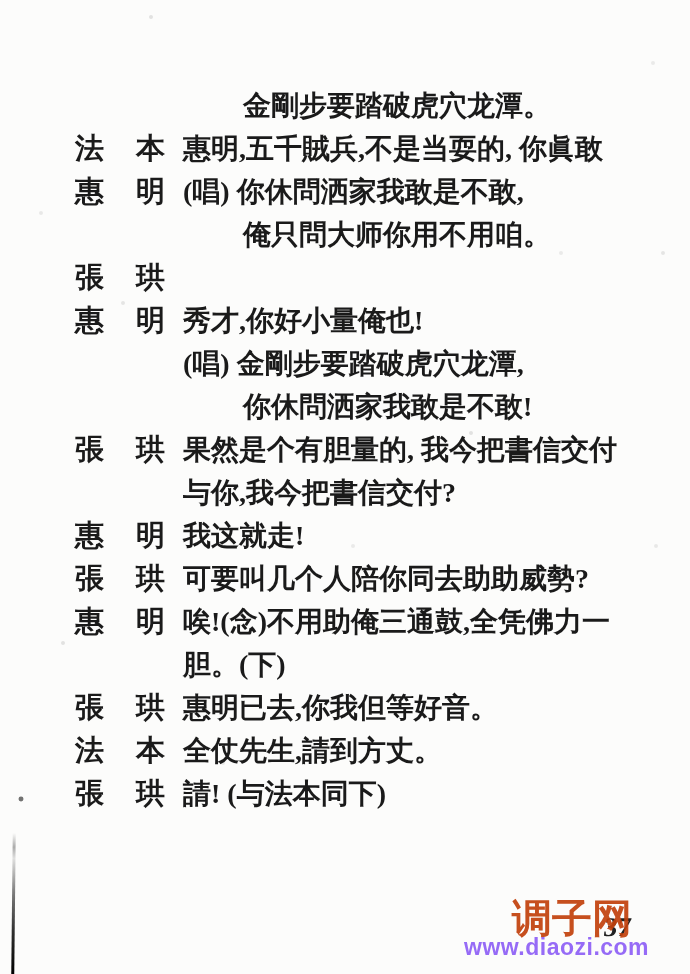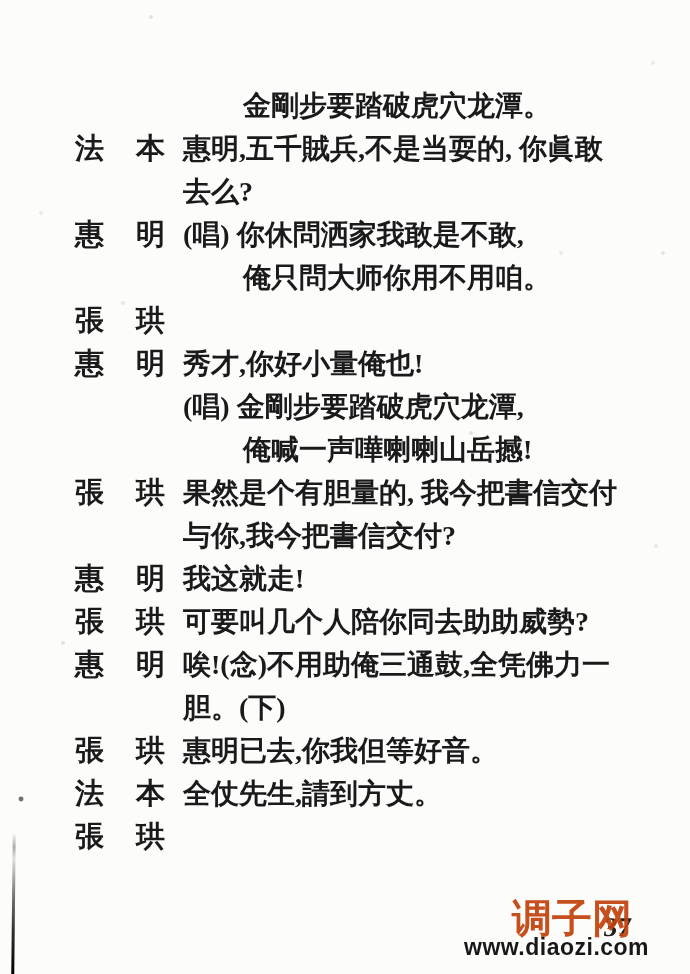--- a/index.html
+++ b/index.html
@@ -79,21 +79,20 @@
           <div class="line ind1">金剛步要踏破虎穴龙潭。</div>
         </div>
       </div>
       <div class="entry">
         <div class="speaker">
           <span>法</span>
           <span>本</span>
         </div>
         <div class="lines">
           <div class="line">惠明,五千賊兵,不是当耍的, 你眞敢</div>
-          <div class="line">去么?</div>
         </div>
       </div>
       <div class="entry">
         <div class="speaker">
           <span>惠</span>
           <span>明</span>
         </div>
         <div class="lines">
           <div class="line">(唱) 你休問洒家我敢是不敢,</div>
           <div class="line ind1">俺只問大师你用不用咱。</div>
@@ -106,21 +105,21 @@
         </div>
       </div>
       <div class="entry">
         <div class="speaker">
           <span>惠</span>
           <span>明</span>
         </div>
         <div class="lines">
           <div class="line">秀才,你好小量俺也!</div>
           <div class="line">(唱) 金剛步要踏破虎穴龙潭,</div>
-          <div class="line ind1">俺喊一声嘩喇喇山岳撼!</div>
+          <div class="line ind1">你休問洒家我敢是不敢!</div>
         </div>
       </div>
       <div class="entry">
         <div class="speaker">
           <span>張</span>
           <span>珙</span>
         </div>
         <div class="lines">
           <div class="line">果然是个有胆量的, 我今把書信交付</div>
           <div class="line">与你,我今把書信交付?</div>
@@ -170,25 +169,28 @@
         </div>
         <div class="lines">
           <div class="line">全仗先生,請到方丈。</div>
         </div>
       </div>
       <div class="entry">
         <div class="speaker">
           <span>張</span>
           <span>珙</span>
         </div>
+        <div class="lines">
+          <div class="line">請! (与法本同下)</div>
+        </div>
       </div>
     </div>
 
   <div class="crease"></div>
   <div class="specks"></div>
 
   <div class="page-num">37</div>
 
   <div class="wm-site" style="color: #c2410c;">调子网</div>
 
-  <div class="wm-url" style="color: #000000;">www.diaozi.com</div>
+  <div class="wm-url" style="color: #8b5cf6;">www.diaozi.com</div>
 
 </div>
 
 </body></html>

